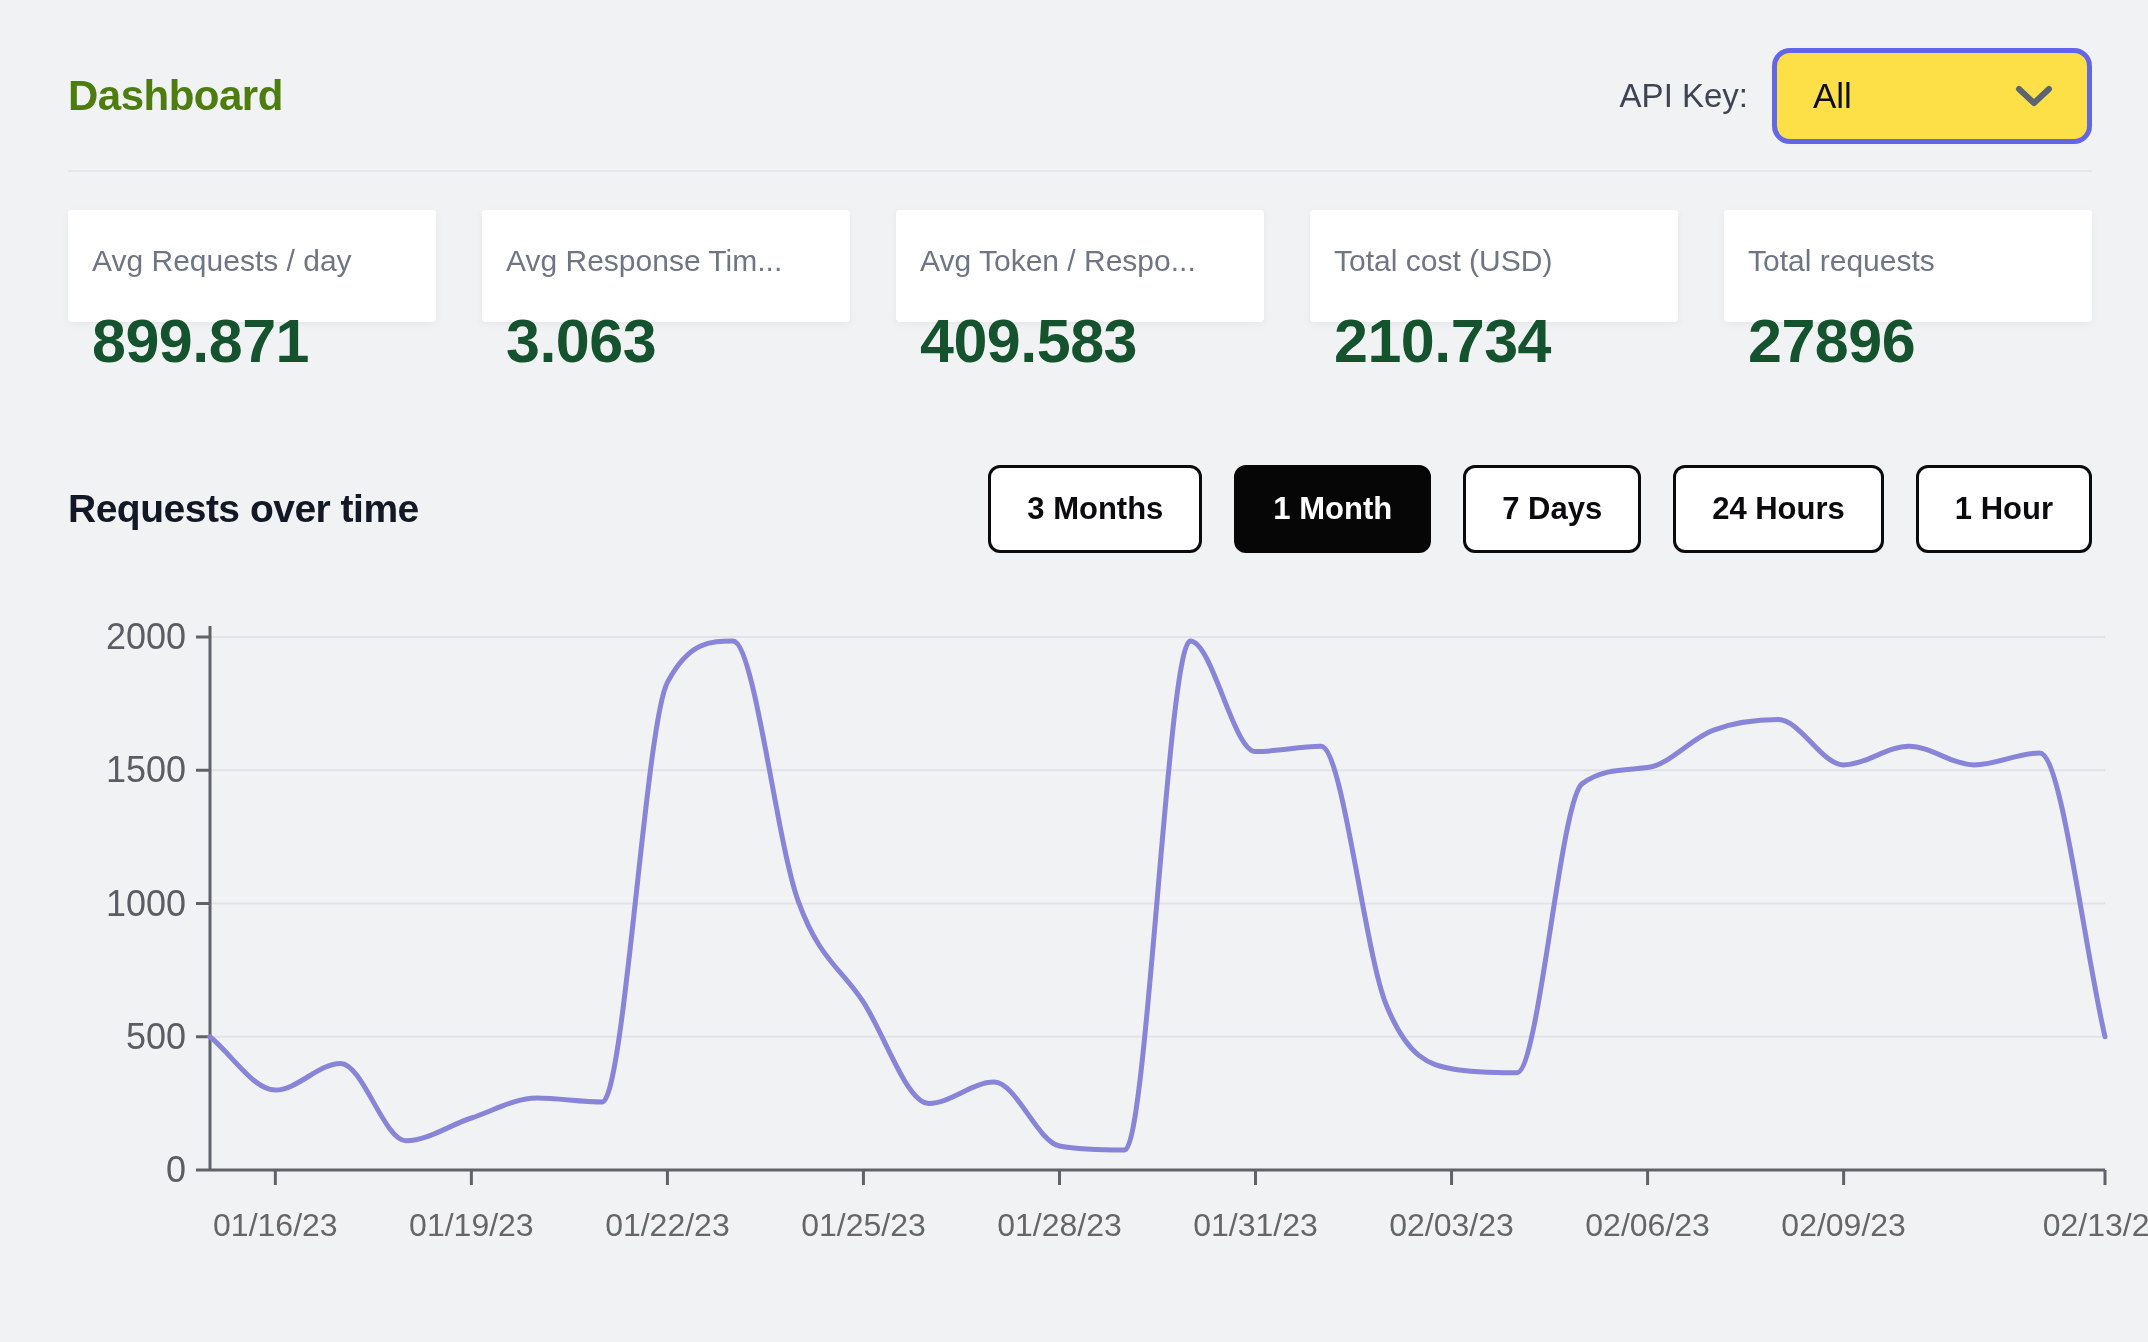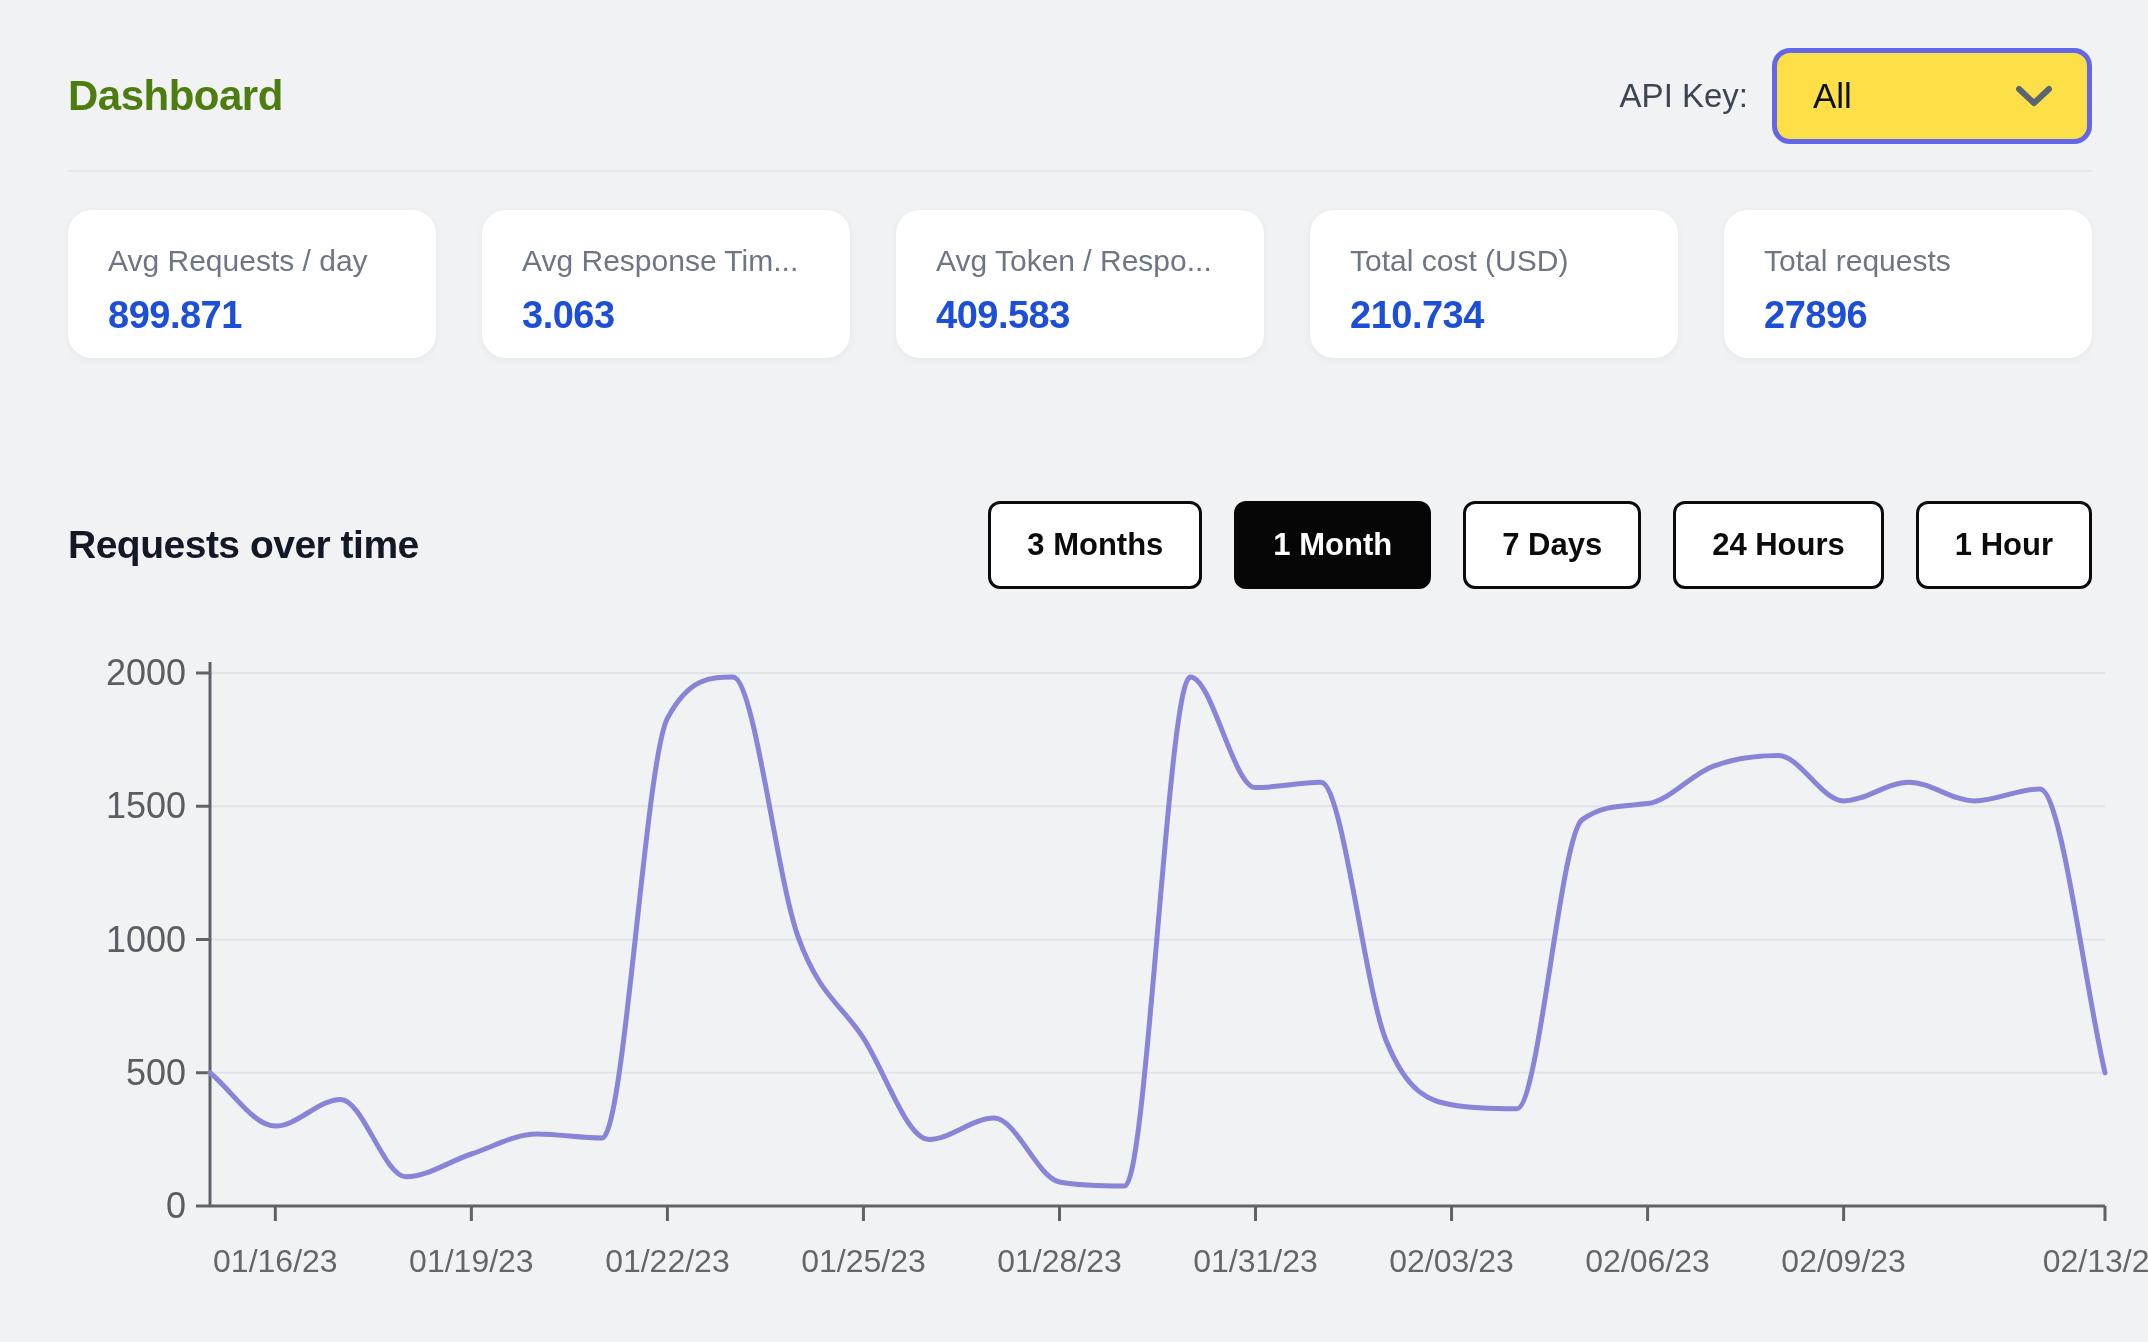--- a/index.html
+++ b/index.html
@@ -23,28 +23,28 @@
     padding:0 34px 0 36px; cursor:pointer;
   }
   .select-value { font-size:35px; color:#0c0f16; }
   .chevron { width:38px; height:24px; }
 
   .divider { border:none; border-top:2px solid #e5e7ea; margin-top:24px; }
 
   
   .stats-row { display:flex; gap:46px; margin-top:38px; }
   .stat-card {
-    flex:1; height:148px; background:#ffffff; border-radius:24px;
-    padding:34px 20px 0 40px;
+    flex:1; height:112px; background:#ffffff; border-radius:4px;
+    padding:34px 20px 0 24px;
     box-shadow:0 2px 8px rgba(16,24,40,0.05);
   }
   .stat-label {
     font-size:30px; color:#6e7684; white-space:nowrap; overflow:hidden;
   }
-  .stat-value { font-size:38px; font-weight:700; color:#1d4ed8; margin-top:16px; letter-spacing:-0.5px; }
+  .stat-value { font-size:61px; font-weight:700; color:#14532d; margin-top:28px; letter-spacing:-0.5px; }
 
   
   .section-row { display:flex; align-items:center; justify-content:space-between; margin-top:142px; height:90px; }
   .section-title { font-size:39px; font-weight:700; letter-spacing:-0.5px; color:#131826;text-align:center; }
   .range-buttons { display:flex; gap:32px; }
   .range-btn {
     height:88px; padding:12px 36px; background:#ffffff;
     border:3px solid #0b0b0e; border-radius:12px;
     font-family:"Liberation Sans", sans-serif;
     font-size:31px; font-weight:700; color:#0b0b0e;

